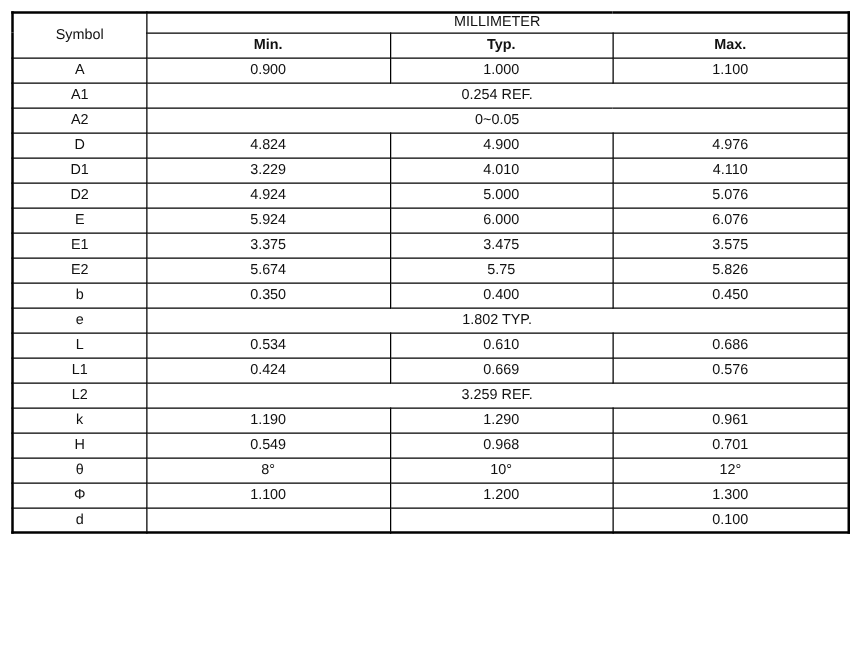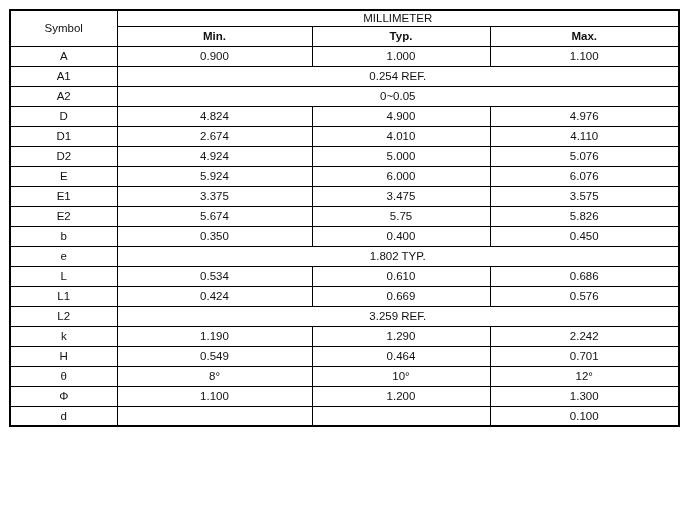--- a/index.html
+++ b/index.html
@@ -92,21 +92,21 @@
           <td colspan="3">0~0.05</td>
         </tr>
         <tr>
           <td class="sym-cell">D</td>
           <td>4.824</td>
           <td>4.900</td>
           <td>4.976</td>
         </tr>
         <tr>
           <td class="sym-cell">D1</td>
-          <td>2.674</td>
+          <td>3.229</td>
           <td>4.010</td>
           <td>4.110</td>
         </tr>
         <tr>
           <td class="sym-cell">D2</td>
           <td>4.924</td>
           <td>5.000</td>
           <td>5.076</td>
         </tr>
         <tr>
@@ -150,26 +150,26 @@
           <td>0.576</td>
         </tr>
         <tr>
           <td class="sym-cell">L2</td>
           <td colspan="3">3.259 REF.</td>
         </tr>
         <tr>
           <td class="sym-cell">k</td>
           <td>1.190</td>
           <td>1.290</td>
-          <td>2.242</td>
+          <td>0.961</td>
         </tr>
         <tr>
           <td class="sym-cell">H</td>
           <td>0.549</td>
-          <td>0.464</td>
+          <td>0.968</td>
           <td>0.701</td>
         </tr>
         <tr>
           <td class="sym-cell theta-cell">θ</td>
           <td>8°</td>
           <td>10°</td>
           <td>12°</td>
         </tr>
         <tr>
           <td class="sym-cell">Φ</td>

